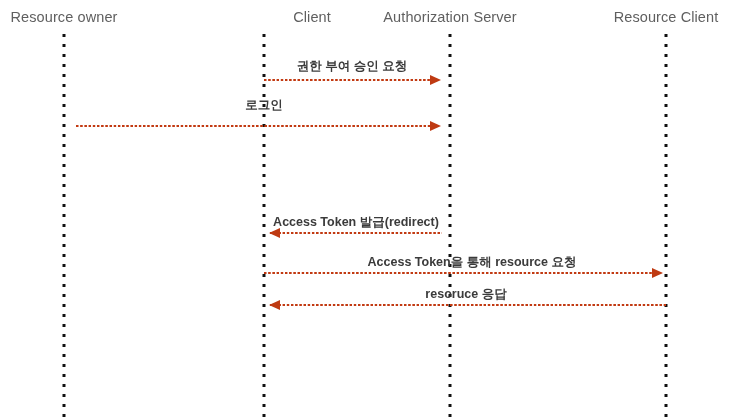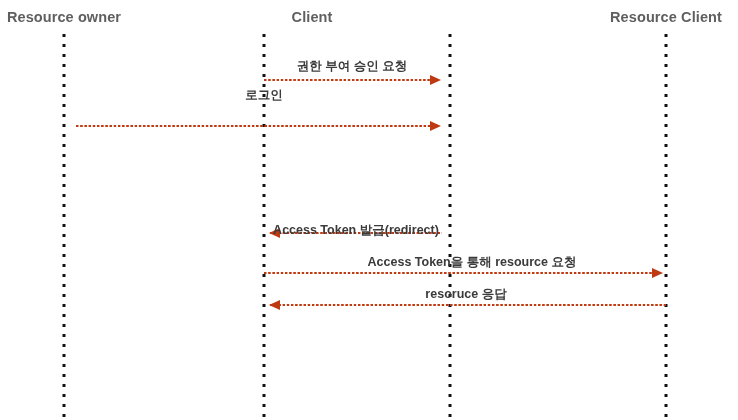--- a/index.html
+++ b/index.html
@@ -15,21 +15,21 @@
     width: 738px;
     height: 420px;
     background: #ffffff;
     overflow: hidden;
   }
   .lifeline-head {
     position: absolute;
     transform: translateX(-50%);
     white-space: nowrap;
     font-size: 14.5px;
-    font-weight: 700;
+    font-weight: 400;
     color: #5f5f5f;
     letter-spacing: 0.1px;
     line-height: 1;
   }
   .lifeline-line {
     position: absolute;
     width: 3px;
     transform: translateX(-50%);
     background-image: linear-gradient(
         to bottom,
@@ -88,44 +88,45 @@
     transform: translateX(-50%);
   }
 </style>
 </head>
 <body>
 
 <div id="diagram-canvas">
 
   <div class="lifeline-head" id="head-0" style="left: 64px; top: 10px;">Resource owner</div>
   <div class="lifeline-head" id="head-1" style="left: 264px; top: 10px; margin-left: 48px;">Client</div>
+  <div class="lifeline-head" id="head-2" style="left: 450px; top: 10px;">Authorization Server</div>
   <div class="lifeline-head" id="head-3" style="left: 666px; top: 10px;">Resource Client</div>
 
   <div class="lifeline-line" id="line-0" style="left: 64px; top: 34px; height: 386px;"></div>
   <div class="lifeline-line" id="line-1" style="left: 264px; top: 34px; height: 386px;"></div>
   <div class="lifeline-line" id="line-2" style="left: 450px; top: 34px; height: 386px;"></div>
   <div class="lifeline-line" id="line-3" style="left: 666px; top: 34px; height: 386px;"></div>
 
   <div class="message" id="msg-0" style="left: 264px; width: 176px; top: 80px;">
     <div class="msg-line"></div>
     <div class="msg-head right" id="msg-0-head"></div>
   </div>
   <div class="msg-label" id="msg-0-label" style="left: 352px; top: 60px; text-align: right;">권한 부여 승인 요청</div>
 
   <div class="message" id="msg-1" style="left: 76px; width: 364px; top: 126px;">
     <div class="msg-line"></div>
     <div class="msg-head right" id="msg-1-head"></div>
   </div>
-  <div class="msg-label" id="msg-1-label" style="left: 264px; top: 89px;">로그인</div>
+  <div class="msg-label" id="msg-1-label" style="left: 264px; top: 99px;">로그인</div>
 
   <div class="message" id="msg-2" style="left: 270px; width: 172px; top: 233px;">
     <div class="msg-line"></div>
     <div class="msg-head left" id="msg-2-head"></div>
   </div>
-  <div class="msg-label" id="msg-2-label" style="left: 356px; top: 224px;">Access Token 발급(redirect)</div>
+  <div class="msg-label" id="msg-2-label" style="left: 356px; top: 216px;">Access Token 발급(redirect)</div>
 
   <div class="message" id="msg-3" style="left: 264px; width: 398px; top: 273px;">
     <div class="msg-line"></div>
     <div class="msg-head right" id="msg-3-head"></div>
   </div>
   <div class="msg-label" id="msg-3-label" style="left: 472px; top: 256px;">Access Token을 통해 resource 요청</div>
 
   <div class="message" id="msg-4" style="left: 270px; width: 396px; top: 305px;">
     <div class="msg-line"></div>
     <div class="msg-head left" id="msg-4-head"></div>

